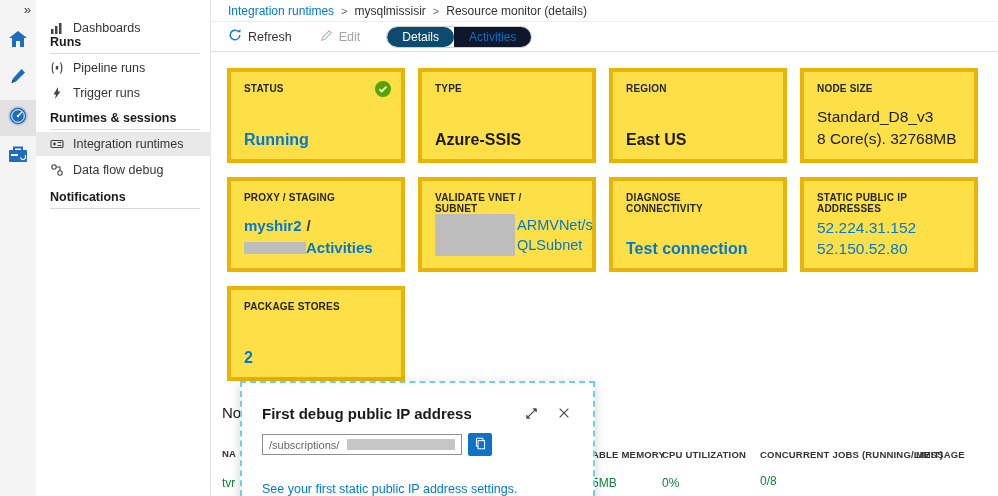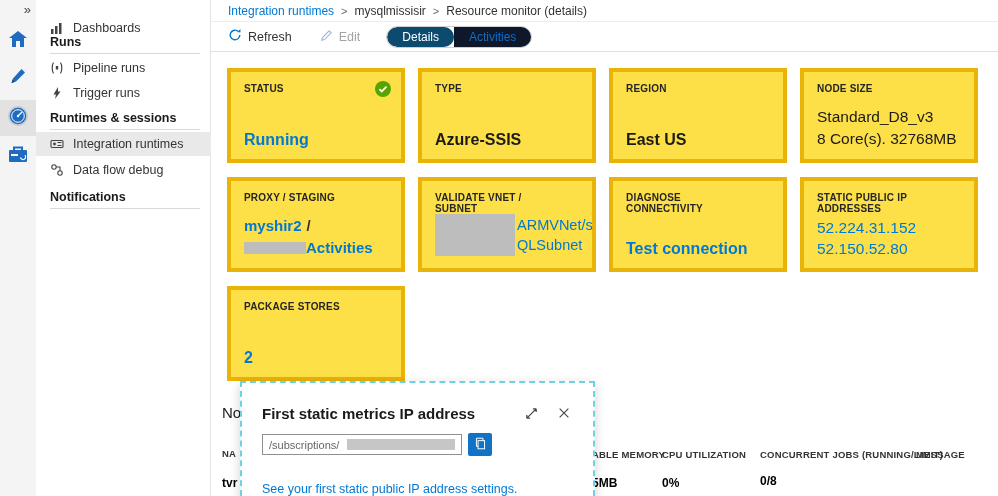--- a/index.html
+++ b/index.html
@@ -48,21 +48,21 @@
   .proxy-lines { position:absolute; left:13px; right:8px; bottom:9px; font-size:15px; line-height:22px;font-weight:bold; }
   .vnet-wrap { position:absolute; left:13px; right:6px; bottom:12px; display:flex; align-items:center; gap:2px; }
   .vnet-redact { width:80px; height:42px; background:#bdbdbd; flex:0 0 80px; }
   .vnet-lines { font-size:14.5px; line-height:20px; color:#0078d4; cursor:pointer; }
   .ip-lines { position:absolute; left:13px; right:8px; bottom:9px; font-size:15.5px; line-height:21px; color:#0078d4; cursor:pointer; }
 
   
   .frag { position:absolute; color:#333; }
   .frag-heading { font-size:15px; color:#1a1a1a; }
   .frag-colhdr { font-size:9.5px; font-weight:bold; color:#333; letter-spacing:.2px; white-space:nowrap; }
-  .frag-cell { font-size:12px; color:#000000; white-space:nowrap;font-weight:bold; }
+  .frag-cell { font-size:12px; color:#15803d; white-space:nowrap; }
 
   
   .dialog { position:absolute; left:240px; top:381px; width:355px; height:125px; background:#fff;
             border:2px dashed #6fd2e4; box-shadow:0 3px 10px rgba(0,0,0,.18); z-index:10; }
   .dlg-title { position:absolute; left:20px; top:22px; font-size:15px; font-weight:600; color:#1a1a1a; }
   .dlg-expand { position:absolute; left:282px; top:23px; cursor:pointer; }
   .dlg-close { position:absolute; left:315px; top:23px; cursor:pointer; }
   .dlg-input { position:absolute; left:20px; top:51px; width:200px; height:21px; border:1px solid #8f8f8f; background:#fff;
                display:flex; align-items:center; padding:0 6px; gap:8px; font-size:11px; color:#666; cursor:text; }
   .dlg-input .fill { flex:1; height:11px; background:#c6c6c6; }
@@ -266,21 +266,21 @@
   <div class="frag frag-cell" style="left:222px;top:476px">tvr</div>
   <div class="frag frag-colhdr" style="left:592px;top:449px">ABLE MEMORY</div>
   <div class="frag frag-colhdr" style="left:662px;top:449px">CPU UTILIZATION</div>
   <div class="frag frag-colhdr" style="left:760px;top:449px">CONCURRENT JOBS (RUNNING/LIMIT)</div>
   <div class="frag frag-colhdr" style="left:916px;top:449px">MESSAGE</div>
   <div class="frag frag-cell" style="left:592px;top:476px">5MB</div>
   <div class="frag frag-cell" style="left:662px;top:476px">0%</div>
   <div class="frag frag-cell" style="left:760px;top:474px">0/8</div>
 
   <div class="dialog">
-    <div class="dlg-title">First static metrics IP address</div>
+    <div class="dlg-title">First debug public IP address</div>
     <span class="dlg-expand"><svg width="15" height="15" viewBox="0 0 16 16" stroke="#444" stroke-width="1.3" fill="none">
           <path d="M3 13L13 3M3 13v-3.5M3 13h3.5M13 3v3.5M13 3H9.5"></path>
         </svg></span>
     <span class="dlg-close"><svg width="14" height="14" viewBox="0 0 16 16" stroke="#444" stroke-width="1.3">
           <path d="M3 3l10 10M13 3L3 13"></path>
         </svg></span>
     <div class="dlg-input">
       <span>/subscriptions/</span>
       <span class="fill"></span>
     </div>

